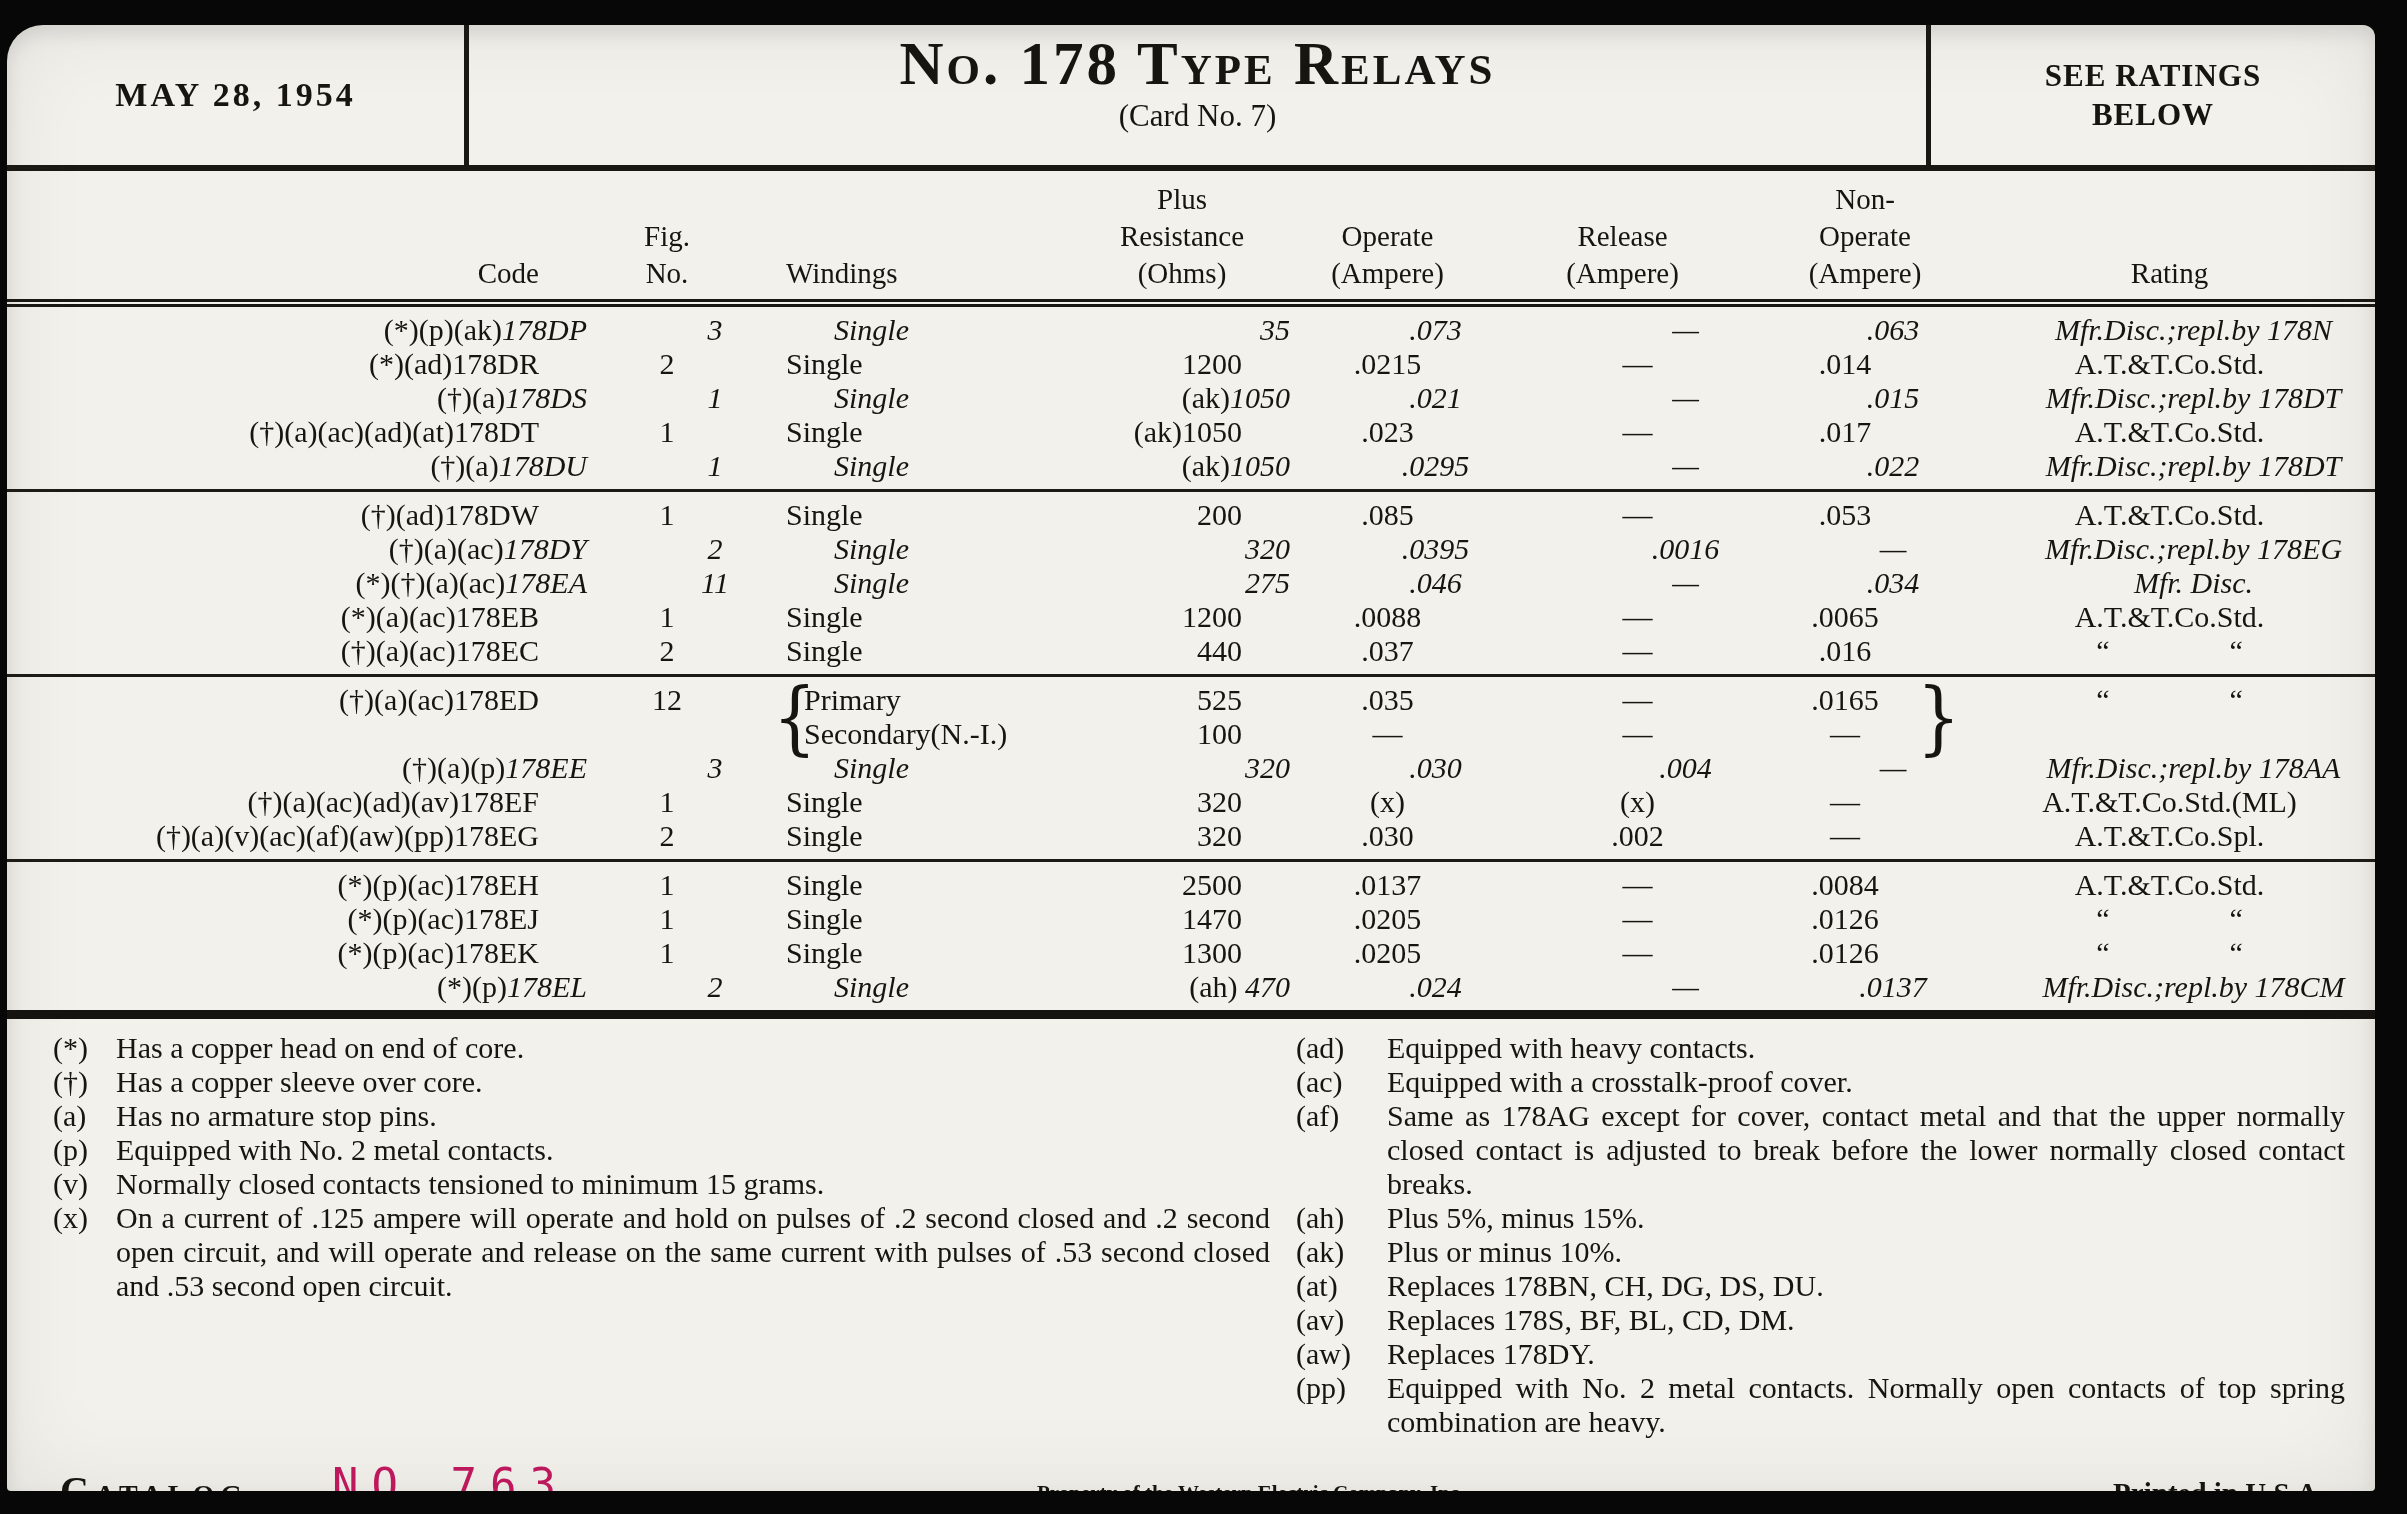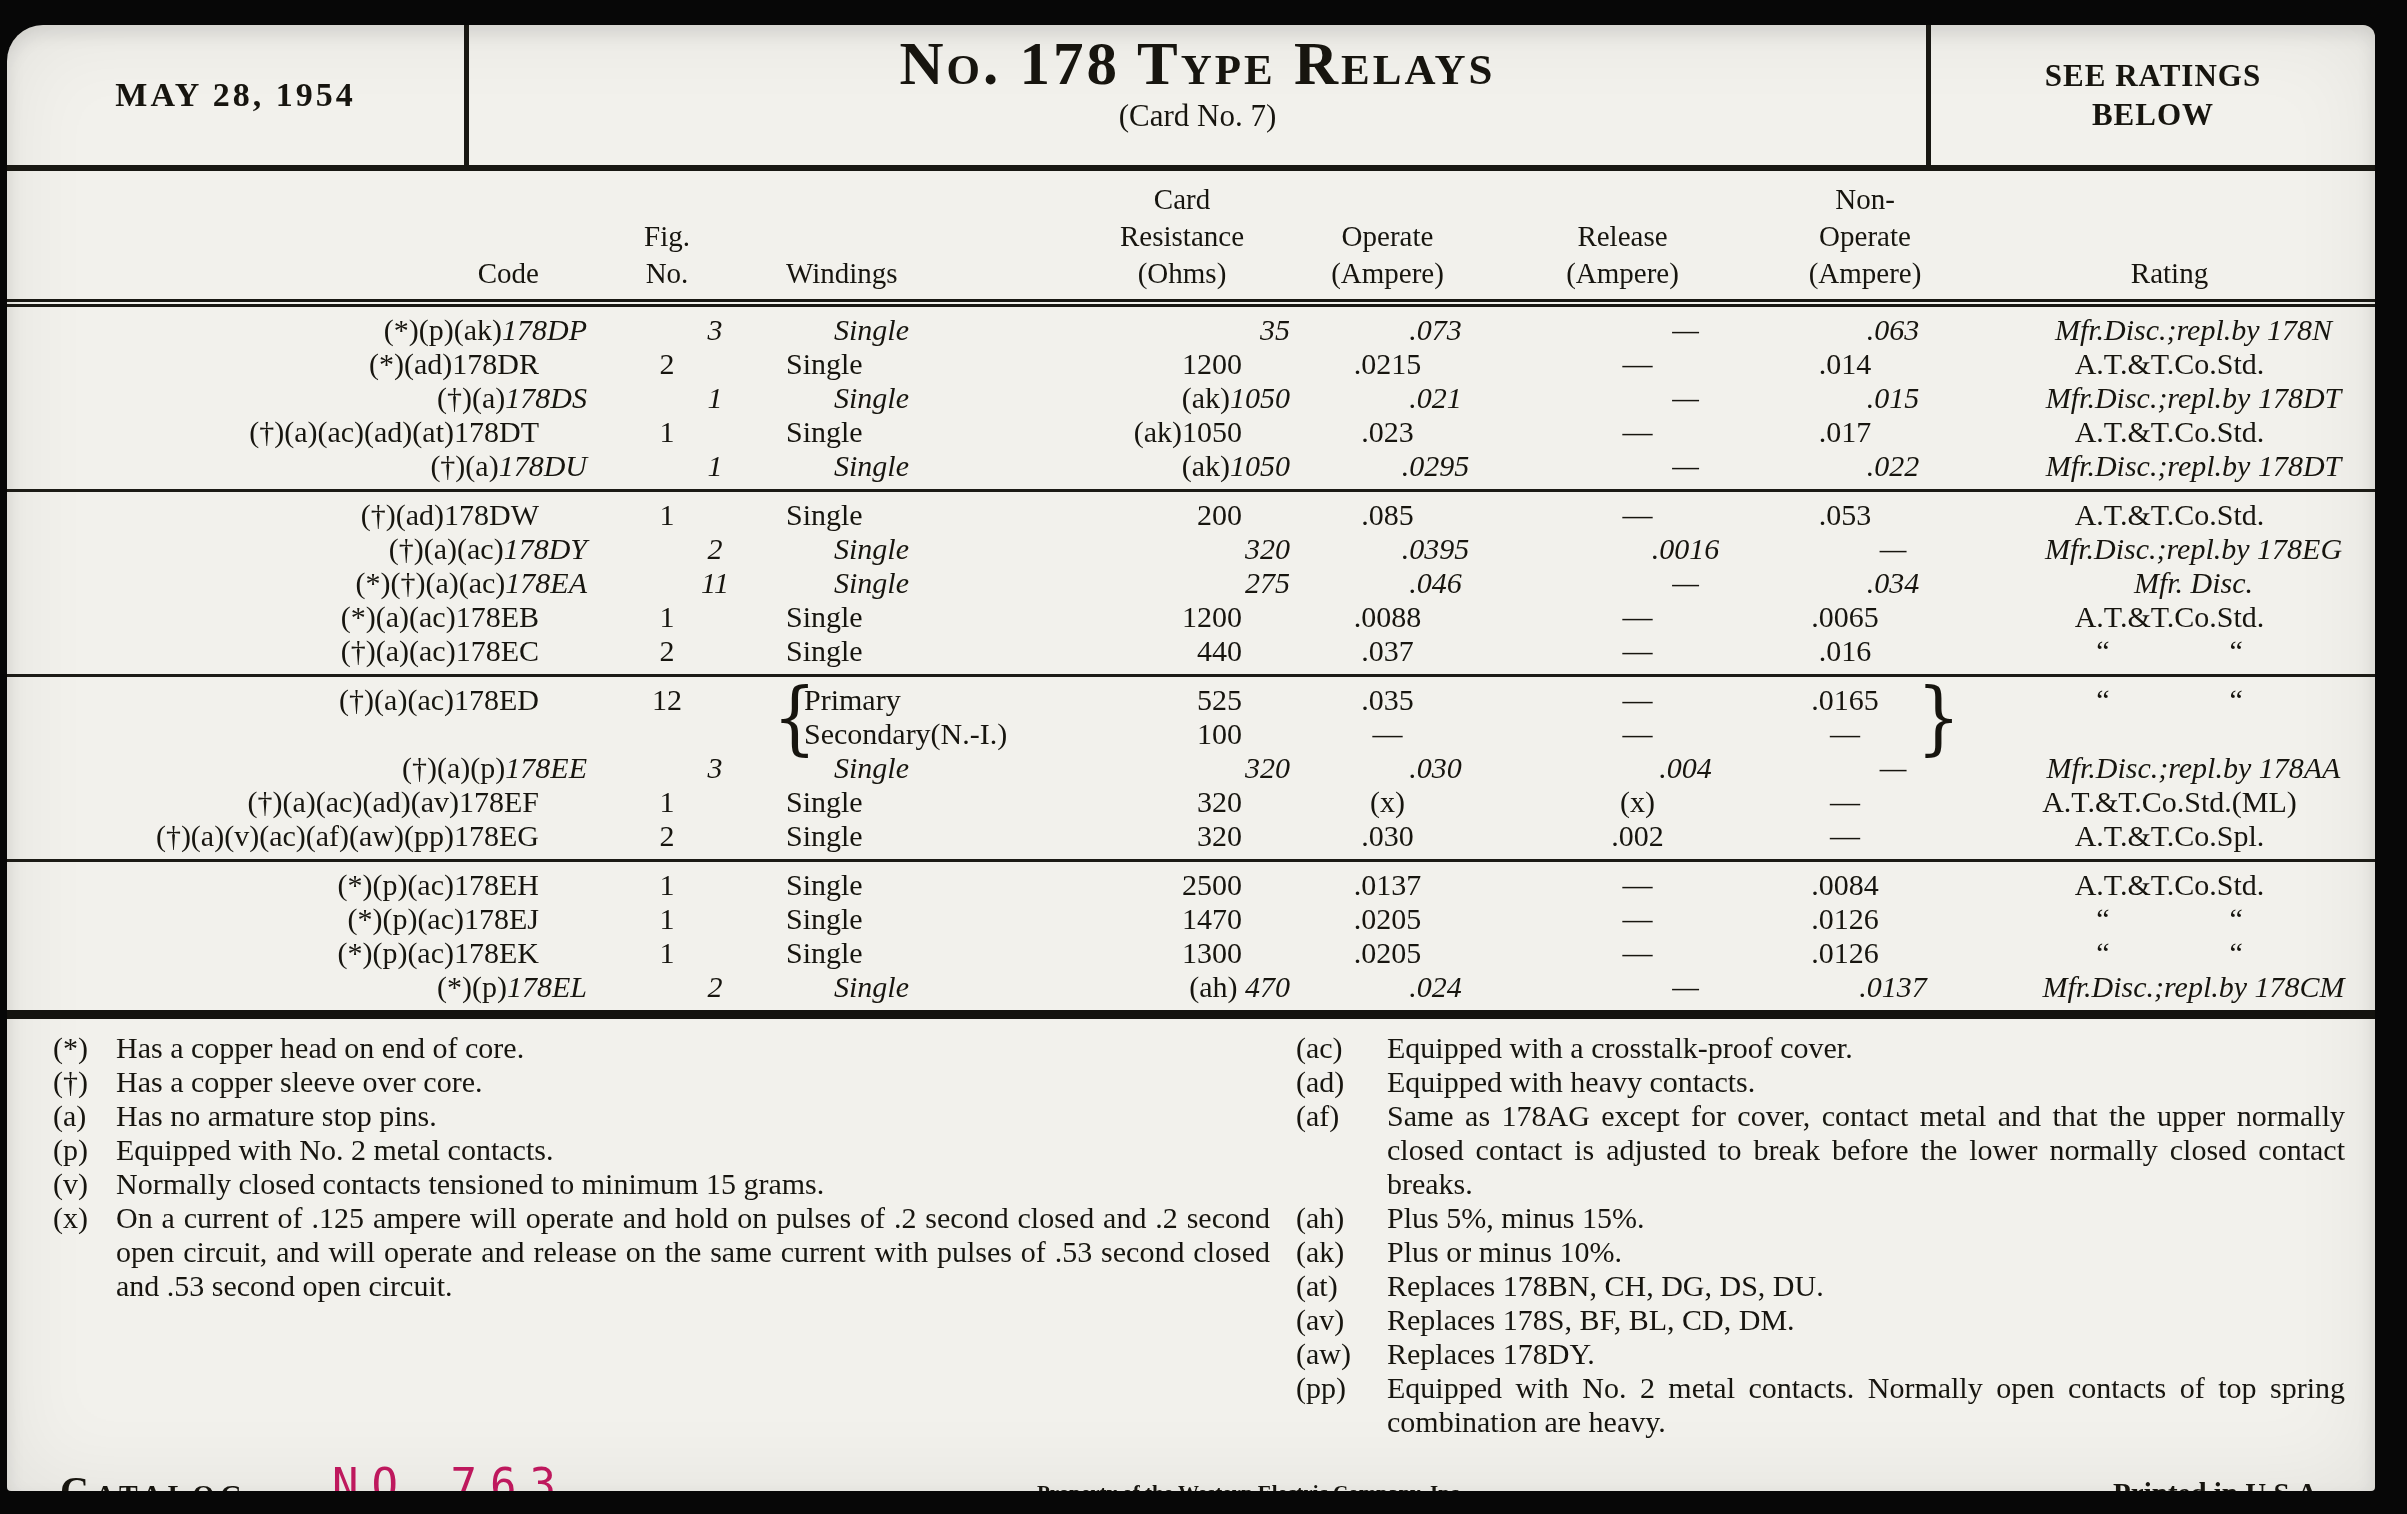--- a/index.html
+++ b/index.html
@@ -97,21 +97,21 @@
       <div>Code</div>
     </div>
     <div class="ch ch-fig">
       <div>Fig.</div>
       <div>No.</div>
     </div>
     <div class="ch ch-win">
       <div>Windings</div>
     </div>
     <div class="ch ch-res">
-      <div>Card</div>
+      <div>Plus</div>
       <div>Resistance</div>
       <div>(Ohms)</div>
     </div>
     <div class="ch ch-op">
       <div>Operate</div>
       <div>(Ampere)</div>
     </div>
     <div class="ch ch-rel">
       <div>Release</div>
       <div>(Ampere)</div>
@@ -598,26 +598,26 @@
           <span class="fn-m">(v)</span>
           <span class="fn-t">Normally closed contacts tensioned to minimum 15 grams.</span>
         </div>
         <div class="fn">
           <span class="fn-m">(x)</span>
           <span class="fn-t">On a current of .125 ampere will operate and hold on pulses of .2 second closed and .2 second open circuit, and will operate and release on the same current with pulses of .53 second closed and .53 second open circuit.</span>
         </div>
       </div>
     <div class="fn-col fn-right" id="fnR">
         <div class="fn">
+          <span class="fn-m">(ad)</span>
+          <span class="fn-t">Equipped with heavy contacts.</span>
+        </div>
+        <div class="fn">
           <span class="fn-m">(ac)</span>
           <span class="fn-t">Equipped with a crosstalk-proof cover.</span>
-        </div>
-        <div class="fn">
-          <span class="fn-m">(ad)</span>
-          <span class="fn-t">Equipped with heavy contacts.</span>
         </div>
         <div class="fn">
           <span class="fn-m">(af)</span>
           <span class="fn-t">Same as 178AG except for cover, contact metal and that the upper normally closed contact is adjusted to break before the lower normally closed contact breaks.</span>
         </div>
         <div class="fn">
           <span class="fn-m">(ah)</span>
           <span class="fn-t">Plus 5%, minus 15%.</span>
         </div>
         <div class="fn">

